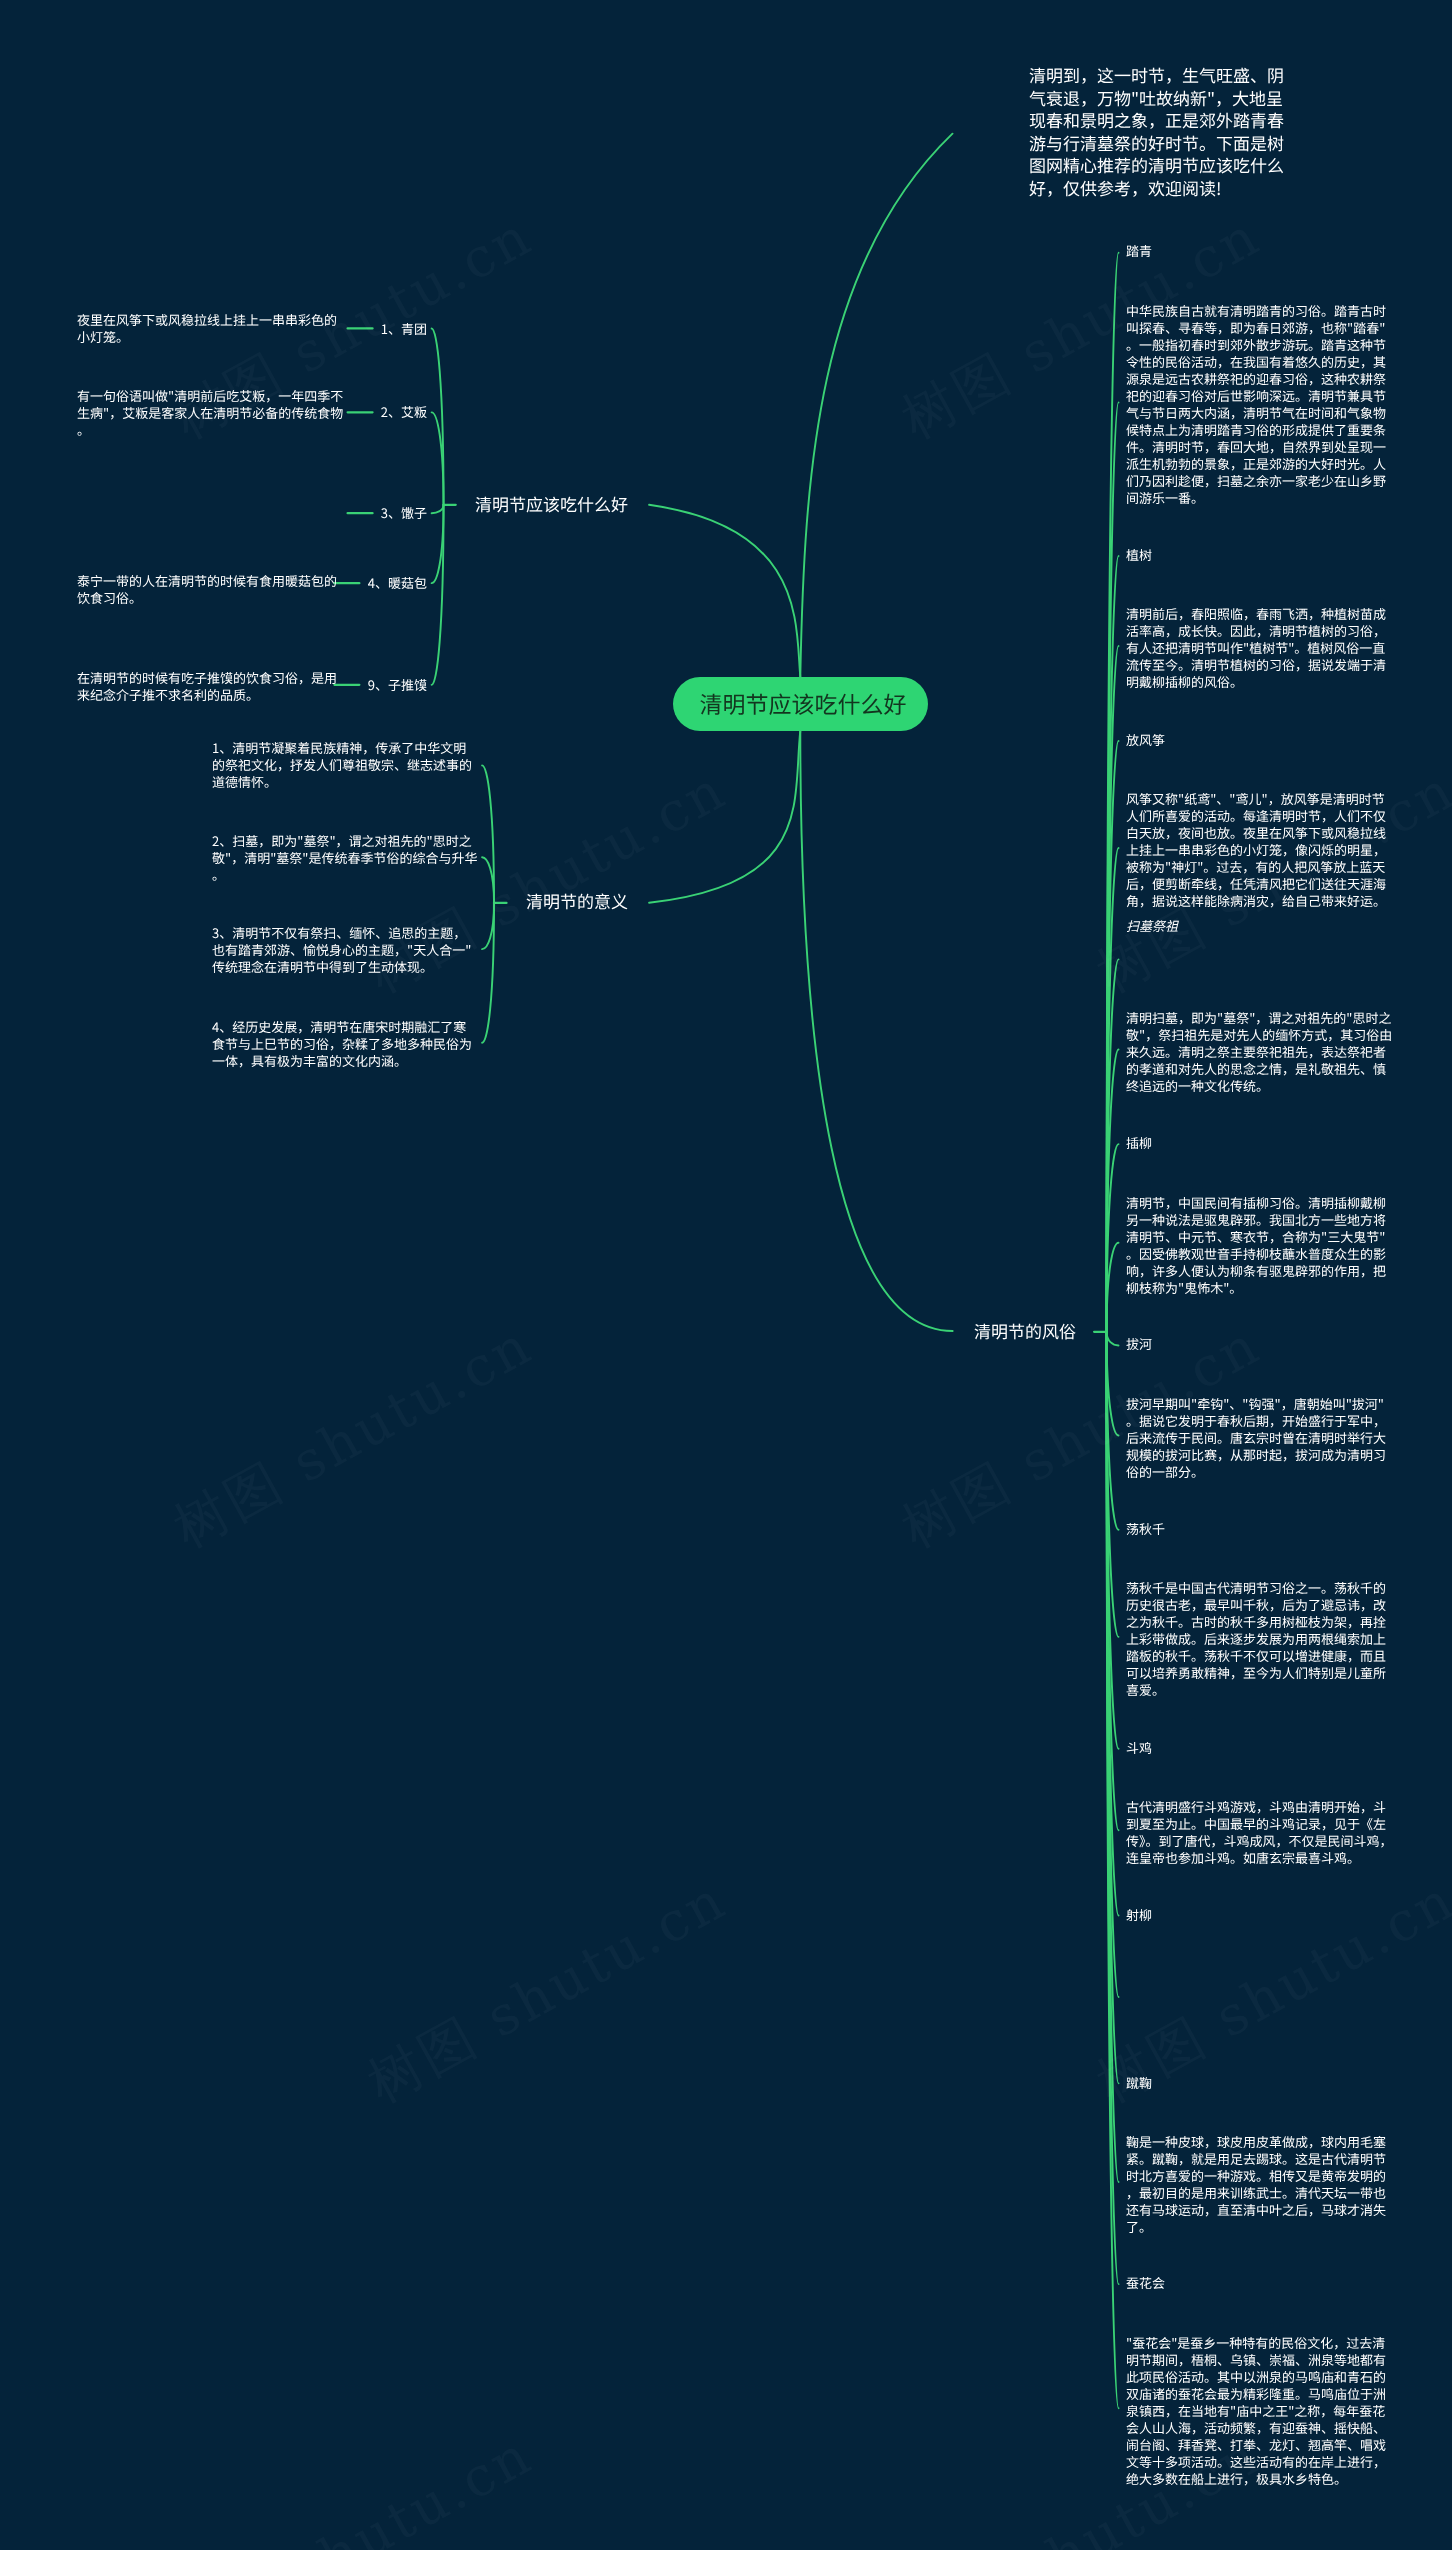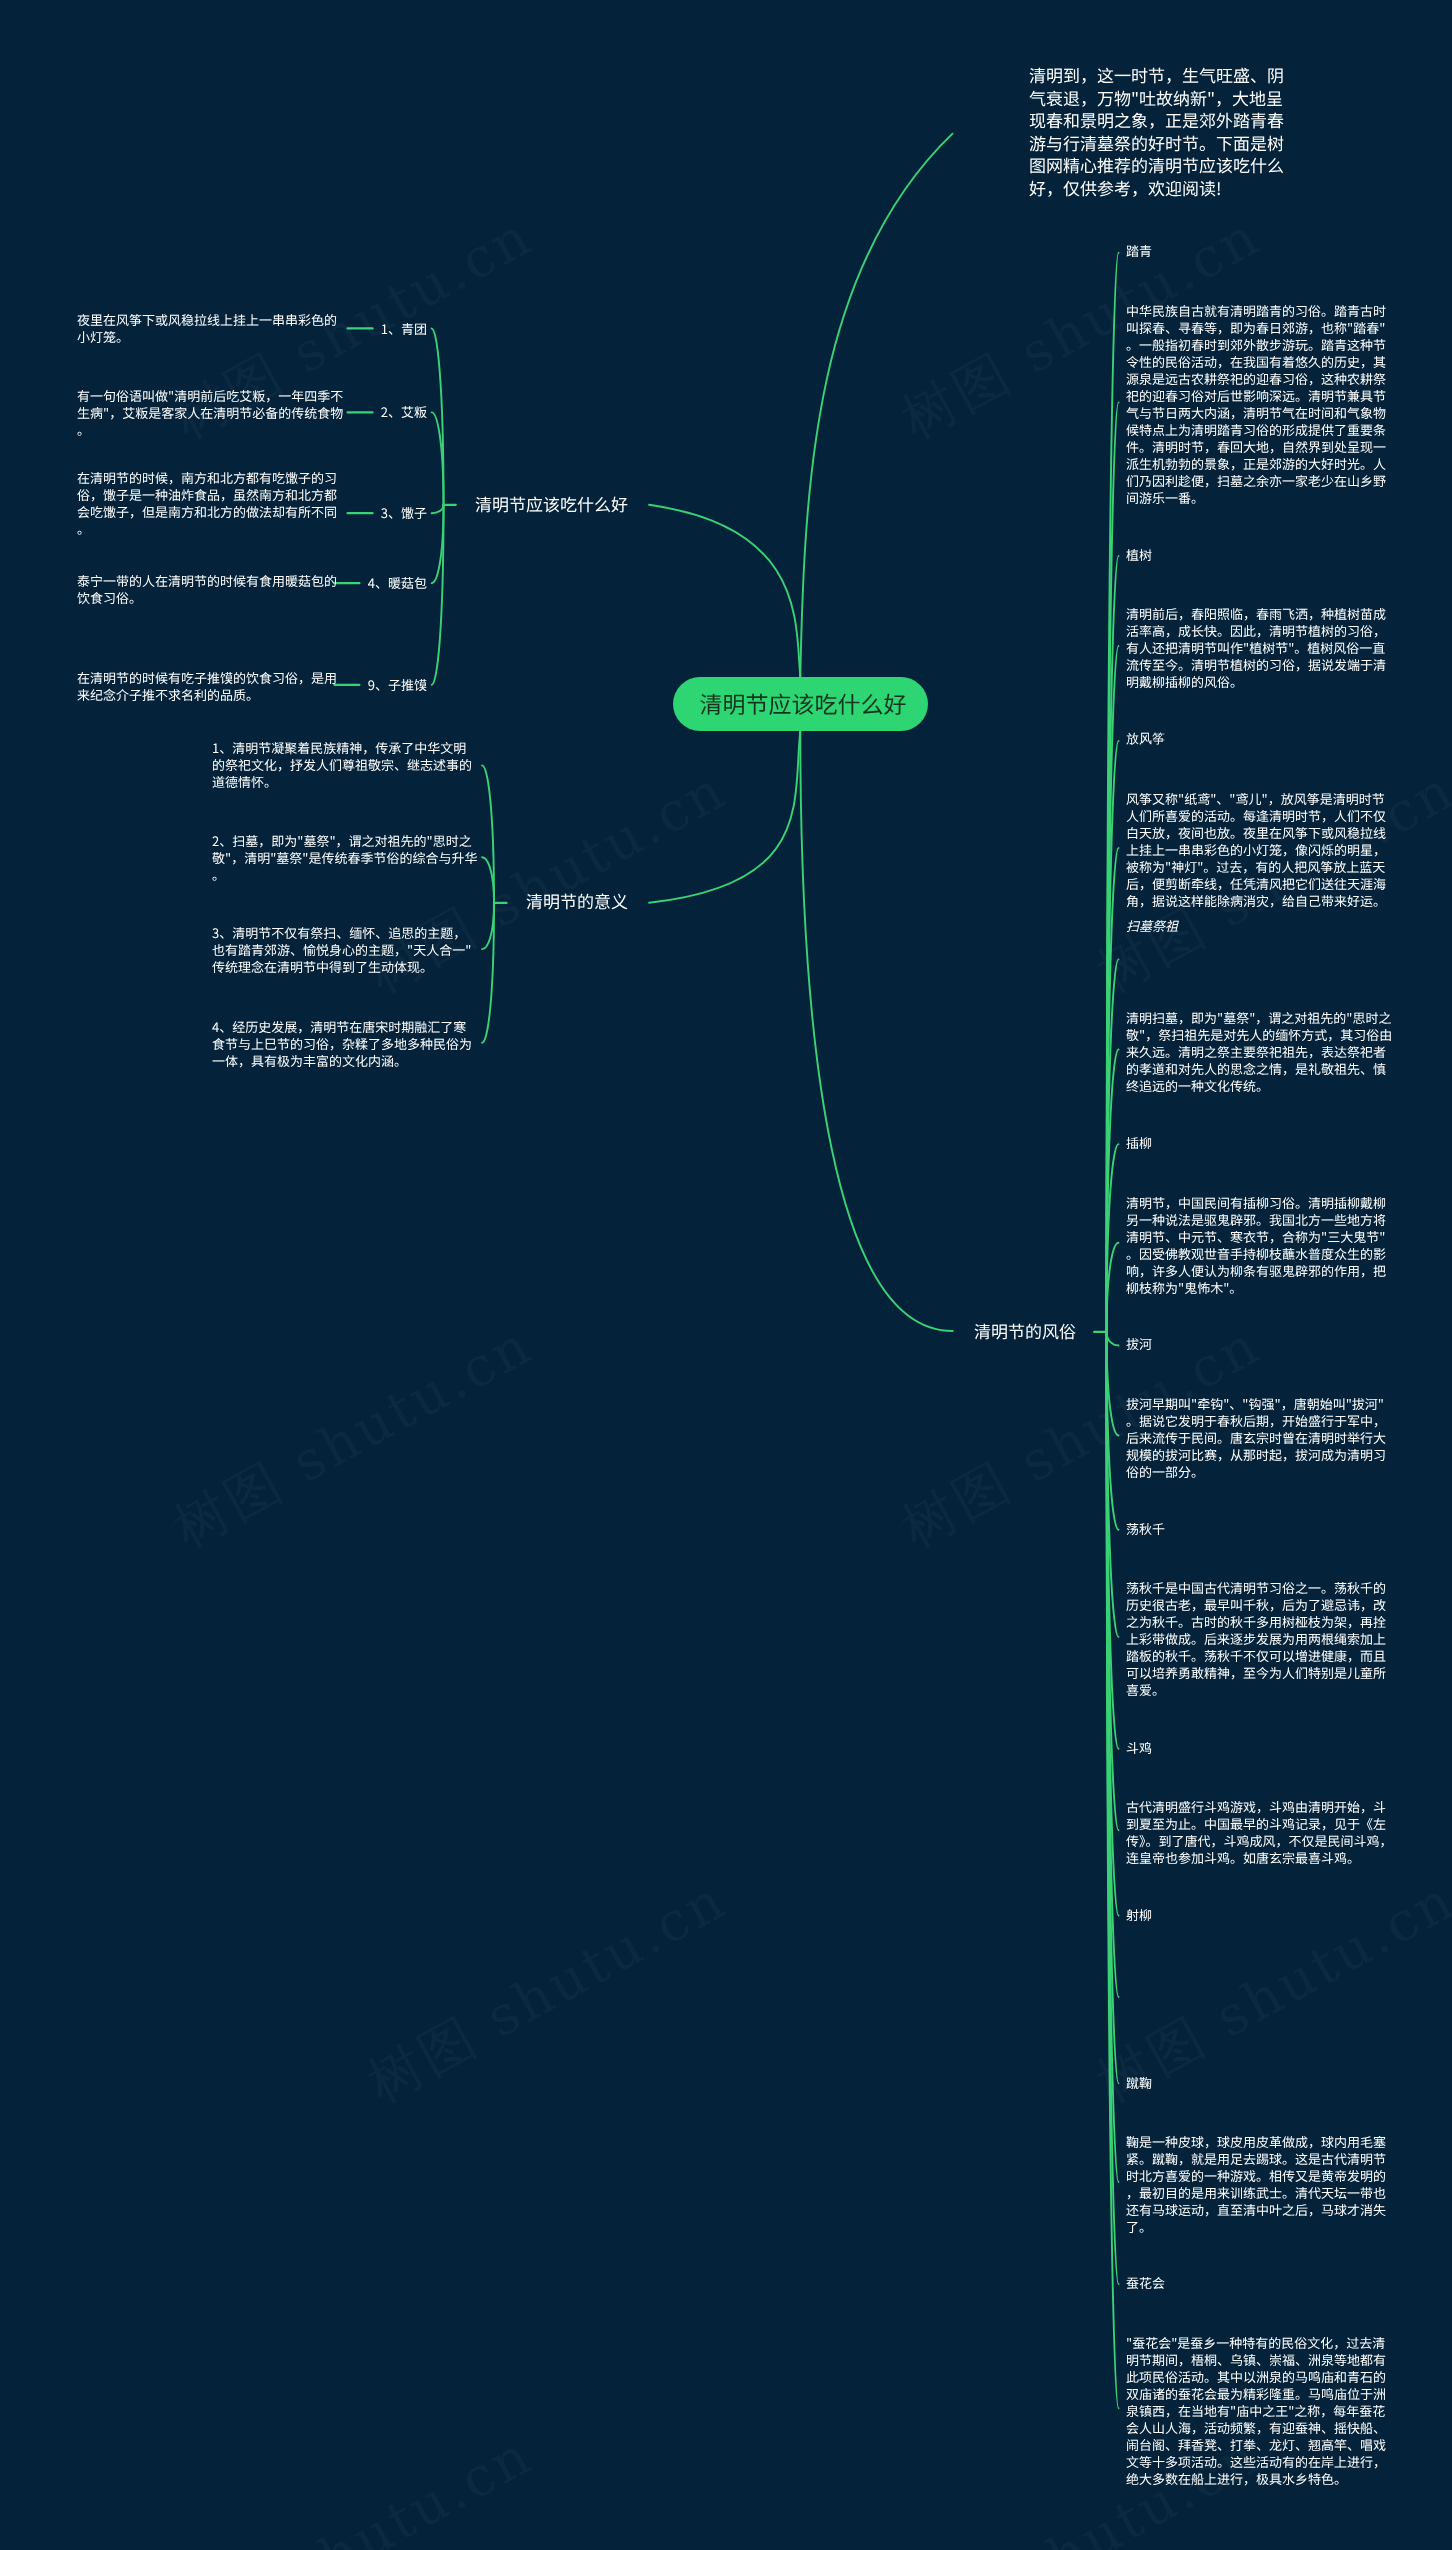--- a/index.html
+++ b/index.html
@@ -81,36 +81,35 @@
     <div class="wm" style="left: 197px; top: 2603px;">树图 shutu.cn</div>
     <div class="wm" style="left: 925px; top: 2603px;">树图 shutu.cn</div>
     <div id="rootnode" style="left: 673px; top: 677px; width: 255px;">清明节应该吃什么好</div>
     <div class="txt" style="left: 1029px; top: 64px; width: 259px; font-size: 17px; line-height: 22.5px;">清明到，这一时节，生气旺盛、阴气衰退，万物"吐故纳新"，大地呈现春和景明之象，正是郊外踏青春游与行清墓祭的好时节。下面是树图网精心推荐的清明节应该吃什么好，仅供参考，欢迎阅读!</div>
     <div class="txt lvl1" style="left: 475px; top: 494px;">清明节应该吃什么好</div>
     <div class="txt lvl2" style="left: 0px; top: 321px; width: 427px; text-align: right;">1、青团</div>
     <div class="txt" style="left: 77px; top: 311px; width: 267px;">夜里在风筝下或风稳拉线上挂上一串串彩色的小灯笼。</div>
     <div class="txt lvl2" style="left: 0px; top: 404px; width: 427px; text-align: right;">2、艾粄</div>
     <div class="txt" style="left: 77px; top: 387px; width: 267px;">有一句俗语叫做"清明前后吃艾粄，一年四季不生病"，艾粄是客家人在清明节必备的传统食物。</div>
     <div class="txt lvl2" style="left: 0px; top: 505px; width: 427px; text-align: right;">3、馓子</div>
-    <div class="txt" style="left: 77px; top: 469px; width: 267px;">在清明节的时候，南方和北方都有吃馓子的习俗，馓子是一种油炸食品，虽然南方和北方都会吃馓子，但是南方和北方的做法却有所不同。</div>
     <div class="txt lvl2" style="left: 0px; top: 575px; width: 427px; text-align: right;">4、暖菇包</div>
     <div class="txt" style="left: 77px; top: 572px; width: 267px;">泰宁一带的人在清明节的时候有食用暖菇包的饮食习俗。</div>
     <div class="txt lvl2" style="left: 0px; top: 677px; width: 427px; text-align: right;">9、子推馍</div>
     <div class="txt" style="left: 77px; top: 669px; width: 267px;">在清明节的时候有吃子推馍的饮食习俗，是用来纪念介子推不求名利的品质。</div>
     <div class="txt lvl1" style="left: 526px; top: 891px;">清明节的意义</div>
     <div class="txt" style="left: 212px; top: 739px; width: 267px;">1、清明节凝聚着民族精神，传承了中华文明的祭祀文化，抒发人们尊祖敬宗、继志述事的道德情怀。</div>
     <div class="txt" style="left: 212px; top: 832px; width: 267px;">2、扫墓，即为"墓祭"，谓之对祖先的"思时之敬"，清明"墓祭"是传统春季节俗的综合与升华。</div>
     <div class="txt" style="left: 212px; top: 924px; width: 267px;">3、清明节不仅有祭扫、缅怀、追思的主题，也有踏青郊游、愉悦身心的主题，"天人合一"传统理念在清明节中得到了生动体现。</div>
     <div class="txt" style="left: 212px; top: 1018px; width: 267px;">4、经历史发展，清明节在唐宋时期融汇了寒食节与上巳节的习俗，杂糅了多地多种民俗为一体，具有极为丰富的文化内涵。</div>
     <div class="txt lvl1" style="left: 974px; top: 1321px;">清明节的风俗</div>
     <div class="txt lvl2" style="left: 1126px; top: 243px;">踏青</div>
     <div class="txt" style="left: 1126px; top: 302px; width: 267px;">中华民族自古就有清明踏青的习俗。踏青古时叫探春、寻春等，即为春日郊游，也称"踏春"。一般指初春时到郊外散步游玩。踏青这种节令性的民俗活动，在我国有着悠久的历史，其源泉是远古农耕祭祀的迎春习俗，这种农耕祭祀的迎春习俗对后世影响深远。清明节兼具节气与节日两大内涵，清明节气在时间和气象物候特点上为清明踏青习俗的形成提供了重要条件。清明时节，春回大地，自然界到处呈现一派生机勃勃的景象，正是郊游的大好时光。人们乃因利趁便，扫墓之余亦一家老少在山乡野间游乐一番。</div>
     <div class="txt lvl2" style="left: 1126px; top: 547px;">植树</div>
     <div class="txt" style="left: 1126px; top: 605px; width: 267px;">清明前后，春阳照临，春雨飞洒，种植树苗成活率高，成长快。因此，清明节植树的习俗，有人还把清明节叫作"植树节"。植树风俗一直流传至今。清明节植树的习俗，据说发端于清明戴柳插柳的风俗。</div>
-    <div class="txt lvl2" style="left: 1126px; top: 732px; font-family: Liberation Mono, monospace;">放风筝</div>
+    <div class="txt lvl2" style="left: 1126px; top: 732px;">放风筝</div>
     <div class="txt" style="left: 1126px; top: 790px; width: 267px;">风筝又称"纸鸢"、"鸢儿"，放风筝是清明时节人们所喜爱的活动。每逢清明时节，人们不仅白天放，夜间也放。夜里在风筝下或风稳拉线上挂上一串串彩色的小灯笼，像闪烁的明星，被称为"神灯"。过去，有的人把风筝放上蓝天后，便剪断牵线，任凭清风把它们送往天涯海角，据说这样能除病消灾，给自己带来好运。</div>
     <div class="txt lvl2" style="left: 1126px; top: 918px; font-style: italic;">扫墓祭祖</div>
     <div class="txt" style="left: 1126px; top: 1009px; width: 267px;">清明扫墓，即为"墓祭"，谓之对祖先的"思时之敬"，祭扫祖先是对先人的缅怀方式，其习俗由来久远。清明之祭主要祭祀祖先，表达祭祀者的孝道和对先人的思念之情，是礼敬祖先、慎终追远的一种文化传统。</div>
     <div class="txt lvl2" style="left: 1126px; top: 1135px;">插柳</div>
     <div class="txt" style="left: 1126px; top: 1194px; width: 267px;">清明节，中国民间有插柳习俗。清明插柳戴柳另一种说法是驱鬼辟邪。我国北方一些地方将清明节、中元节、寒衣节，合称为"三大鬼节"。因受佛教观世音手持柳枝蘸水普度众生的影响，许多人便认为柳条有驱鬼辟邪的作用，把柳枝称为"鬼怖木"。</div>
     <div class="txt lvl2" style="left: 1126px; top: 1336px;">拔河</div>
     <div class="txt" style="left: 1126px; top: 1395px; width: 267px;">拔河早期叫"牵钩"、"钩强"，唐朝始叫"拔河"。据说它发明于春秋后期，开始盛行于军中，后来流传于民间。唐玄宗时曾在清明时举行大规模的拔河比赛，从那时起，拔河成为清明习俗的一部分。</div>
     <div class="txt lvl2" style="left: 1126px; top: 1521px;">荡秋千</div>
     <div class="txt" style="left: 1126px; top: 1579px; width: 267px;">荡秋千是中国古代清明节习俗之一。荡秋千的历史很古老，最早叫千秋，后为了避忌讳，改之为秋千。古时的秋千多用树桠枝为架，再拴上彩带做成。后来逐步发展为用两根绳索加上踏板的秋千。荡秋千不仅可以增进健康，而且可以培养勇敢精神，至今为人们特别是儿童所喜爱。</div>
     <div class="txt lvl2" style="left: 1126px; top: 1740px;">斗鸡</div>

